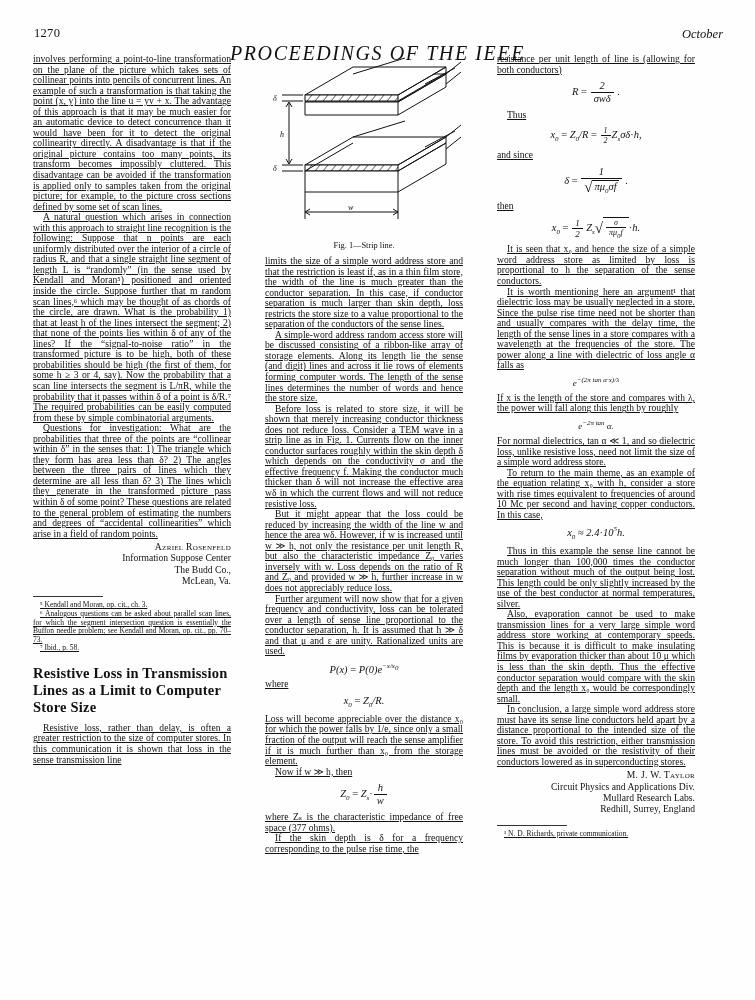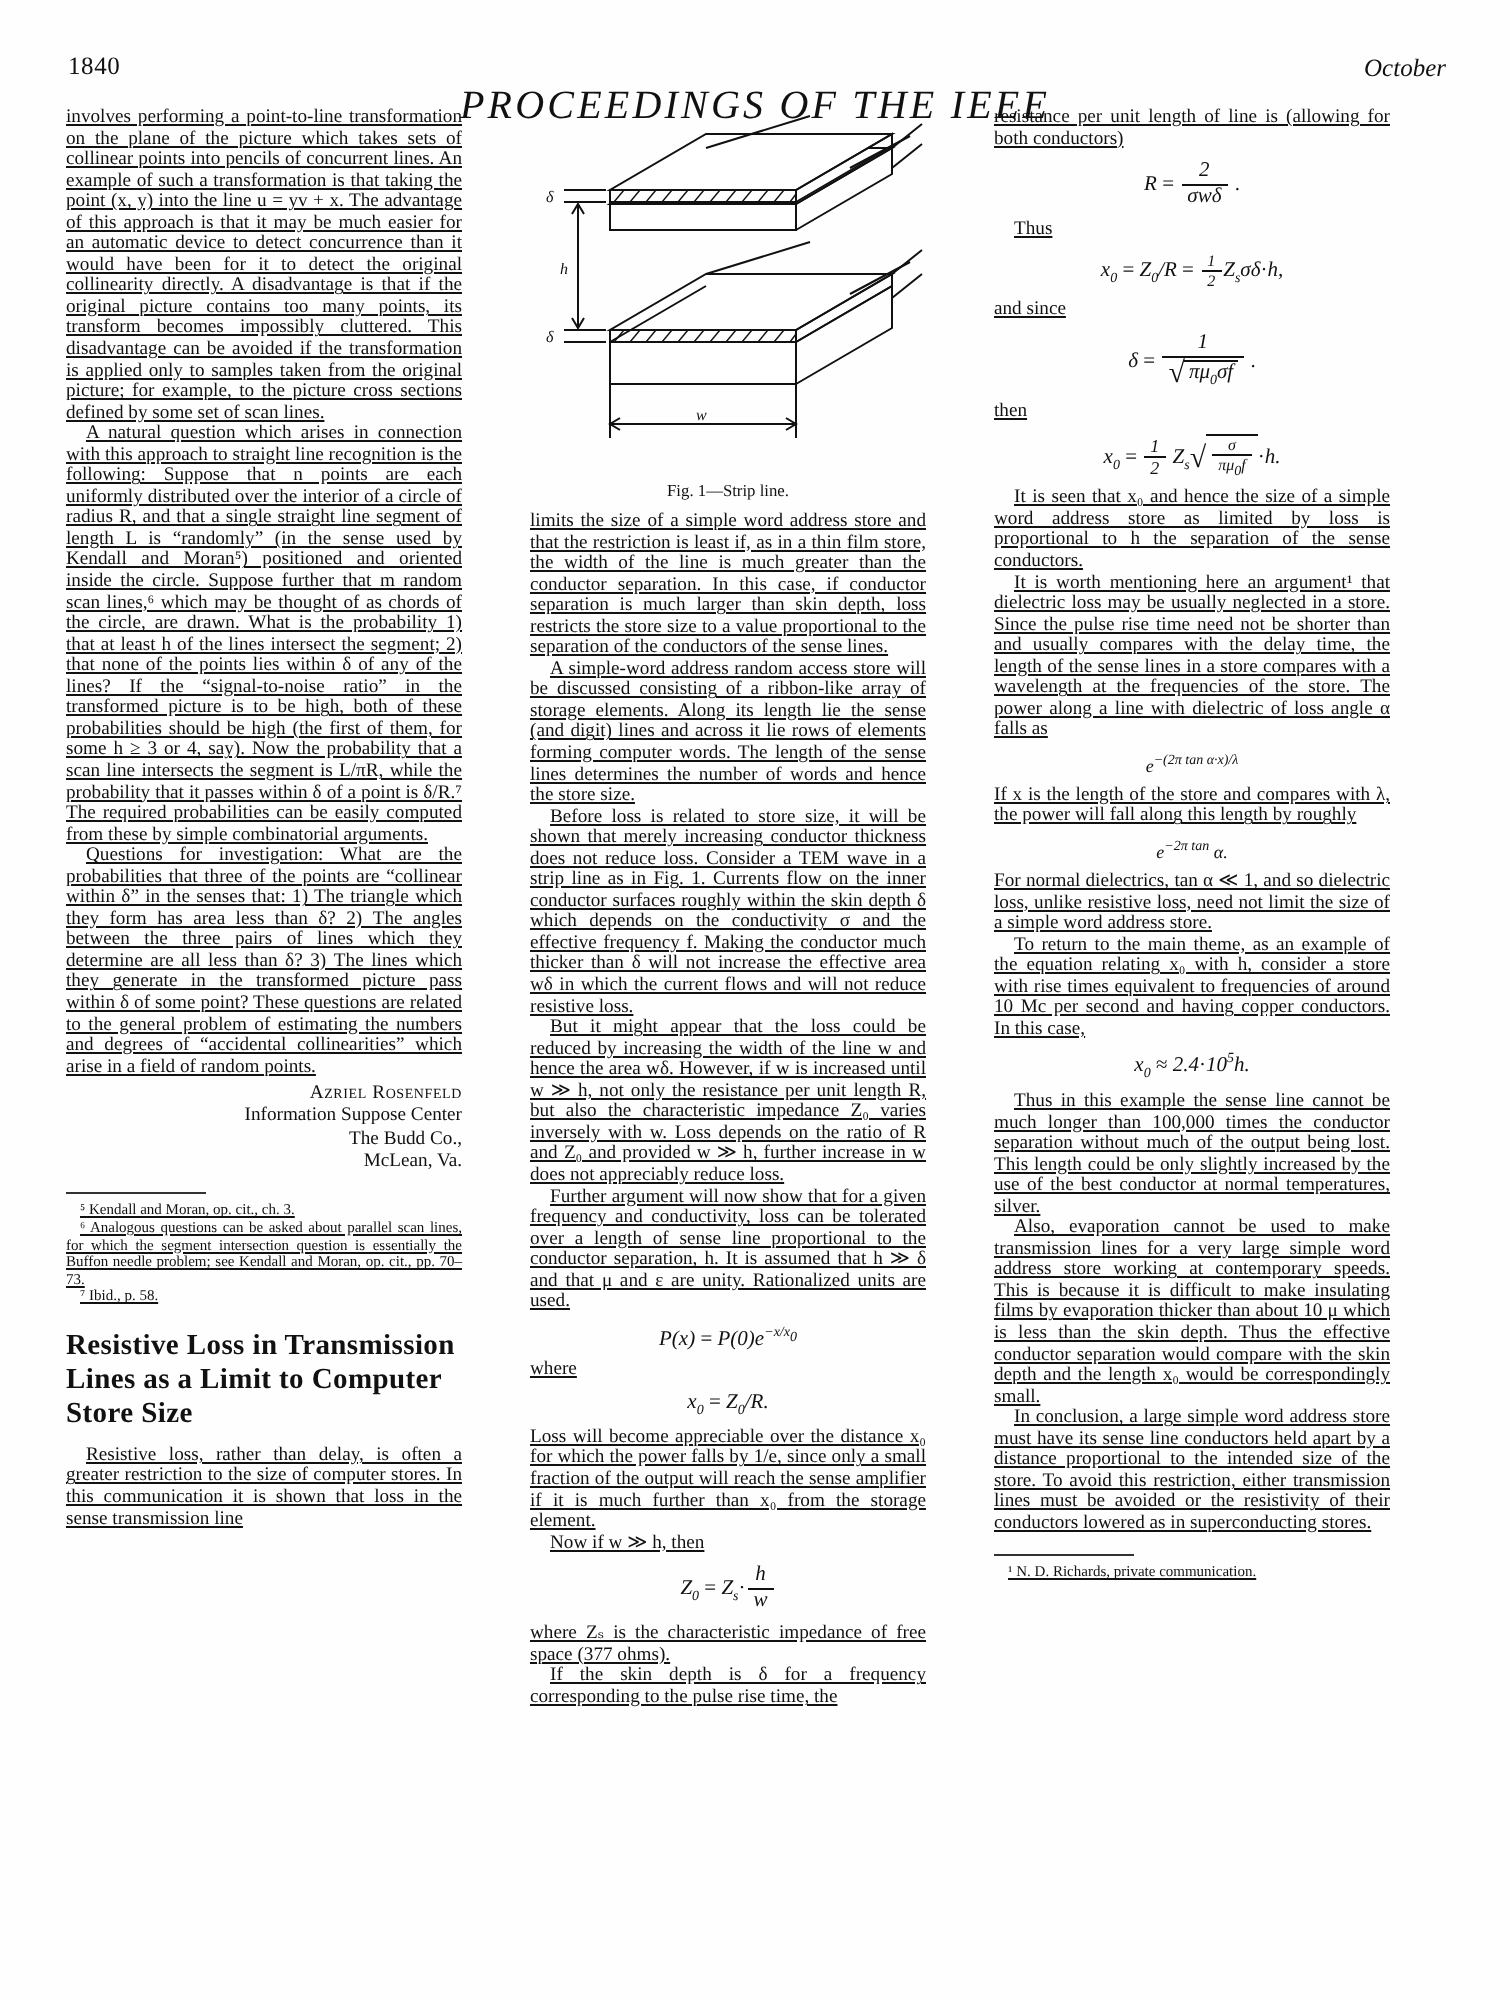--- a/index.html
+++ b/index.html
@@ -48,21 +48,21 @@
   .figwrap{position:relative;width:198px;height:196px;margin:0 0 6px 0;}
   .figcap{position:absolute;left:0;bottom:0;width:198px;text-align:center;font-size:8.4px;}
   .fig-svg{position:absolute;left:0;top:0;}
 </style>
 </head>
 <body>
 
 <div class="page">
 
   <div class="runhead">
-    <span class="folio">1840</span>
+    <span class="folio">1270</span>
     <span class="journal">PROCEEDINGS OF THE IEEE</span>
     <span class="month">October</span>
   </div>
 
   <div class="cols">
 
     <div class="col col1">
       <p class="noind">involves performing a point-to-line transformation on the plane of the picture which takes sets of collinear points into pencils of concurrent lines. An example of such a transformation is that taking the point (x, y) into the line u = yv + x. The advantage of this approach is that it may be much easier for an automatic device to detect concurrence than it would have been for it to detect the original collinearity directly. A disadvantage is that if the original picture contains too many points, its transform becomes impossibly cluttered. This disadvantage can be avoided if the transformation is applied only to samples taken from the original picture; for example, to the picture cross sections defined by some set of scan lines.</p>
       <p class="ind">A natural question which arises in connection with this approach to straight line recognition is the following: Suppose that n points are each uniformly distributed over the interior of a circle of radius R, and that a single straight line segment of length L is “randomly” (in the sense used by Kendall and Moran⁵) positioned and oriented inside the circle. Suppose further that m random scan lines,⁶ which may be thought of as chords of the circle, are drawn. What is the probability 1) that at least h of the lines intersect the segment; 2) that none of the points lies within δ of any of the lines? If the “signal-to-noise ratio” in the transformed picture is to be high, both of these probabilities should be high (the first of them, for some h ≥ 3 or 4, say). Now the probability that a scan line intersects the segment is L/πR, while the probability that it passes within δ of a point is δ/R.⁷ The required probabilities can be easily computed from these by simple combinatorial arguments.</p>
       <p class="ind">Questions for investigation: What are the probabilities that three of the points are “collinear within δ” in the senses that: 1) The triangle which they form has area less than δ? 2) The angles between the three pairs of lines which they determine are all less than δ? 3) The lines which they generate in the transformed picture pass within δ of some point? These questions are related to the general problem of estimating the numbers and degrees of “accidental collinearities” which arise in a field of random points.</p>
@@ -223,19 +223,25 @@
       </div>
       <p class="noind">For normal dielectrics, tan α ≪ 1, and so dielectric loss, unlike resistive loss, need not limit the size of a simple word address store.</p>
       <p class="ind">To return to the main theme, as an example of the equation relating x₀ with h, consider a store with rise times equivalent to frequencies of around 10 Mc per second and having copper conductors. In this case,</p>
       <div class="eq">
         x<sub>0</sub> <span class="up">≈</span> 2.4<span class="up">·</span>10<sup>5</sup>h.
       </div>
       <p class="ind">Thus in this example the sense line cannot be much longer than 100,000 times the conductor separation without much of the output being lost. This length could be only slightly increased by the use of the best conductor at normal temperatures, silver.</p>
       <p class="ind">Also, evaporation cannot be used to make transmission lines for a very large simple word address store working at contemporary speeds. This is because it is difficult to make insulating films by evaporation thicker than about 10 μ which is less than the skin depth. Thus the effective conductor separation would compare with the skin depth and the length x₀ would be correspondingly small.</p>
       <p class="ind">In conclusion, a large simple word address store must have its sense line conductors held apart by a distance proportional to the intended size of the store. To avoid this restriction, either transmission lines must be avoided or the resistivity of their conductors lowered as in superconducting stores.</p>
 
+      <div class="sig">
+        <div class="sc">M. J. W. Taylor</div>
+        <div>Circuit Physics and Applications Div.</div>
+        <div>Mullard Research Labs.</div>
+        <div>Redhill, Surrey, England</div>
+      </div>
 
       <div class="fnrule"></div>
       <p class="fn ind">¹ N. D. Richards, private communication.</p>
     </div>
 
   </div>
 </div>
 
 </body></html>

